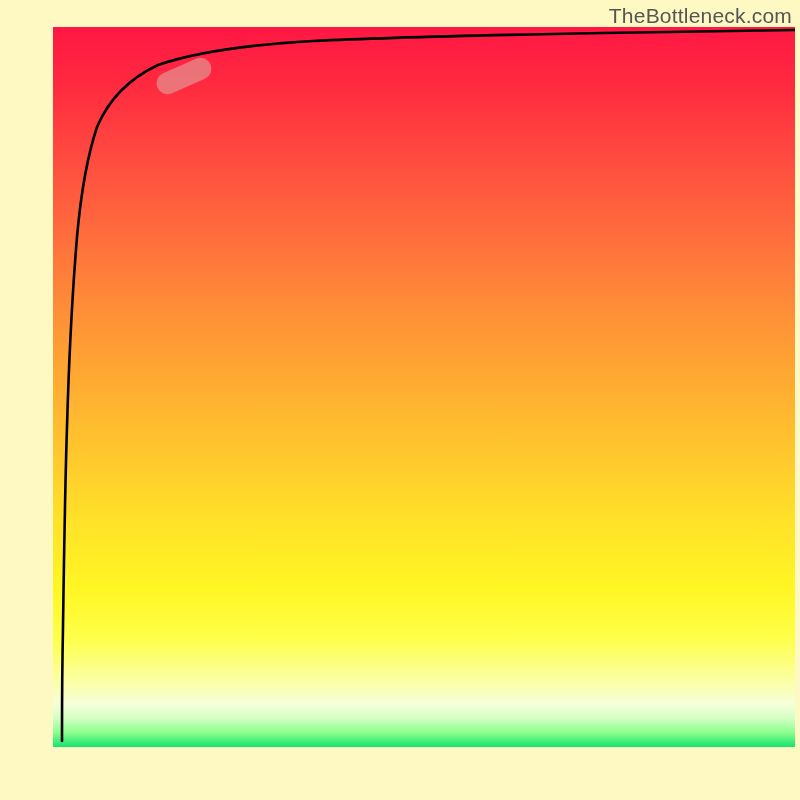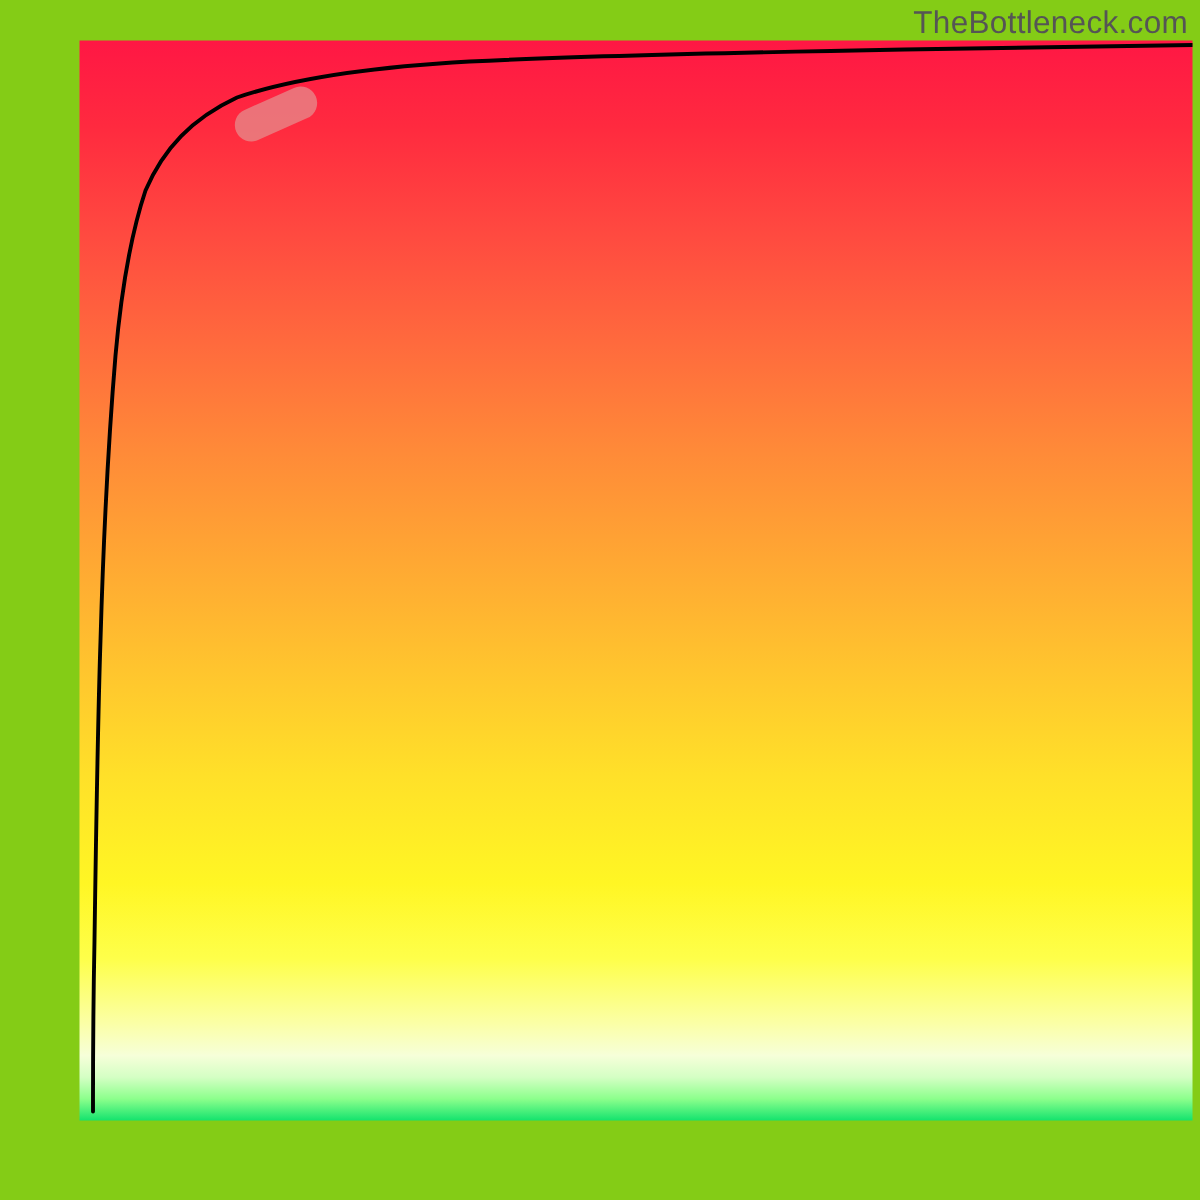--- a/index.html
+++ b/index.html
@@ -8,21 +8,21 @@
     width: 800px;
     height: 800px;
     overflow: hidden;
     background: #000;
     font-family: Arial, Helvetica, sans-serif;
   }
   .chart-container {
     position: relative;
     width: 800px;
     height: 800px;
-    background: #84cc16;
+    background: #fef9c3;
   }
   .plot-area {
     position: absolute;
     left: 53px;
     top: 27px;
     width: 742px;
     height: 720px;
     background: linear-gradient(to bottom,
       #ff1744 0%,
       #ff2a3f 8%,

